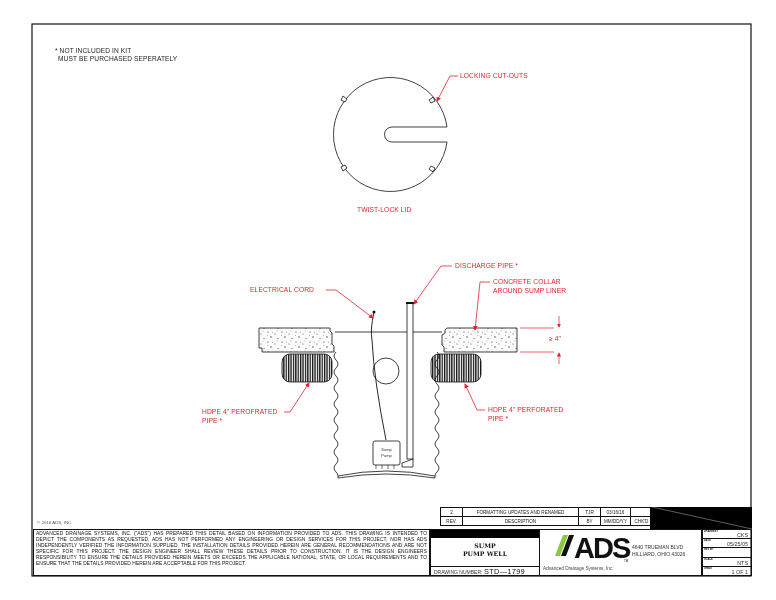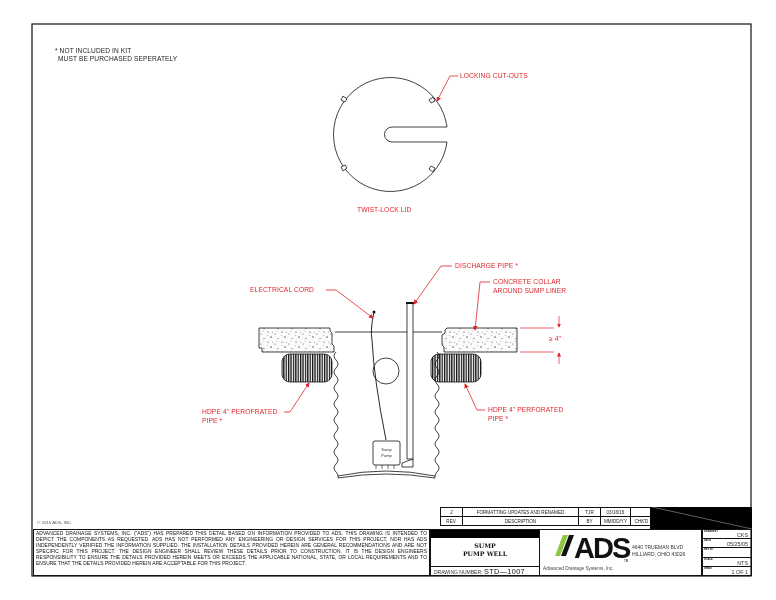--- a/index.html
+++ b/index.html
@@ -172,21 +172,21 @@
 </svg>
 
 <div class="titlebox">
   <div class="bar"></div>
   <div class="title">
     <div>SUMP</div>
     <div>PUMP WELL</div>
   </div>
   <div class="dnrow">
     <span class="dnlabel">DRAWING NUMBER:</span>
-    <span class="dnval">STD—1007</span>
+    <span class="dnval">STD—1799</span>
   </div>
 </div>
 
 <div class="logo">
   <div class="mark" style="left:34px;">ADS</div>
   <span class="tm">TM</span>
   <div class="company">Advanced Drainage Systems, Inc.</div>
   <div class="addr">
     <div>4640 TRUEMAN BLVD</div>
     <div>HILLIARD, OHIO 43026</div>

